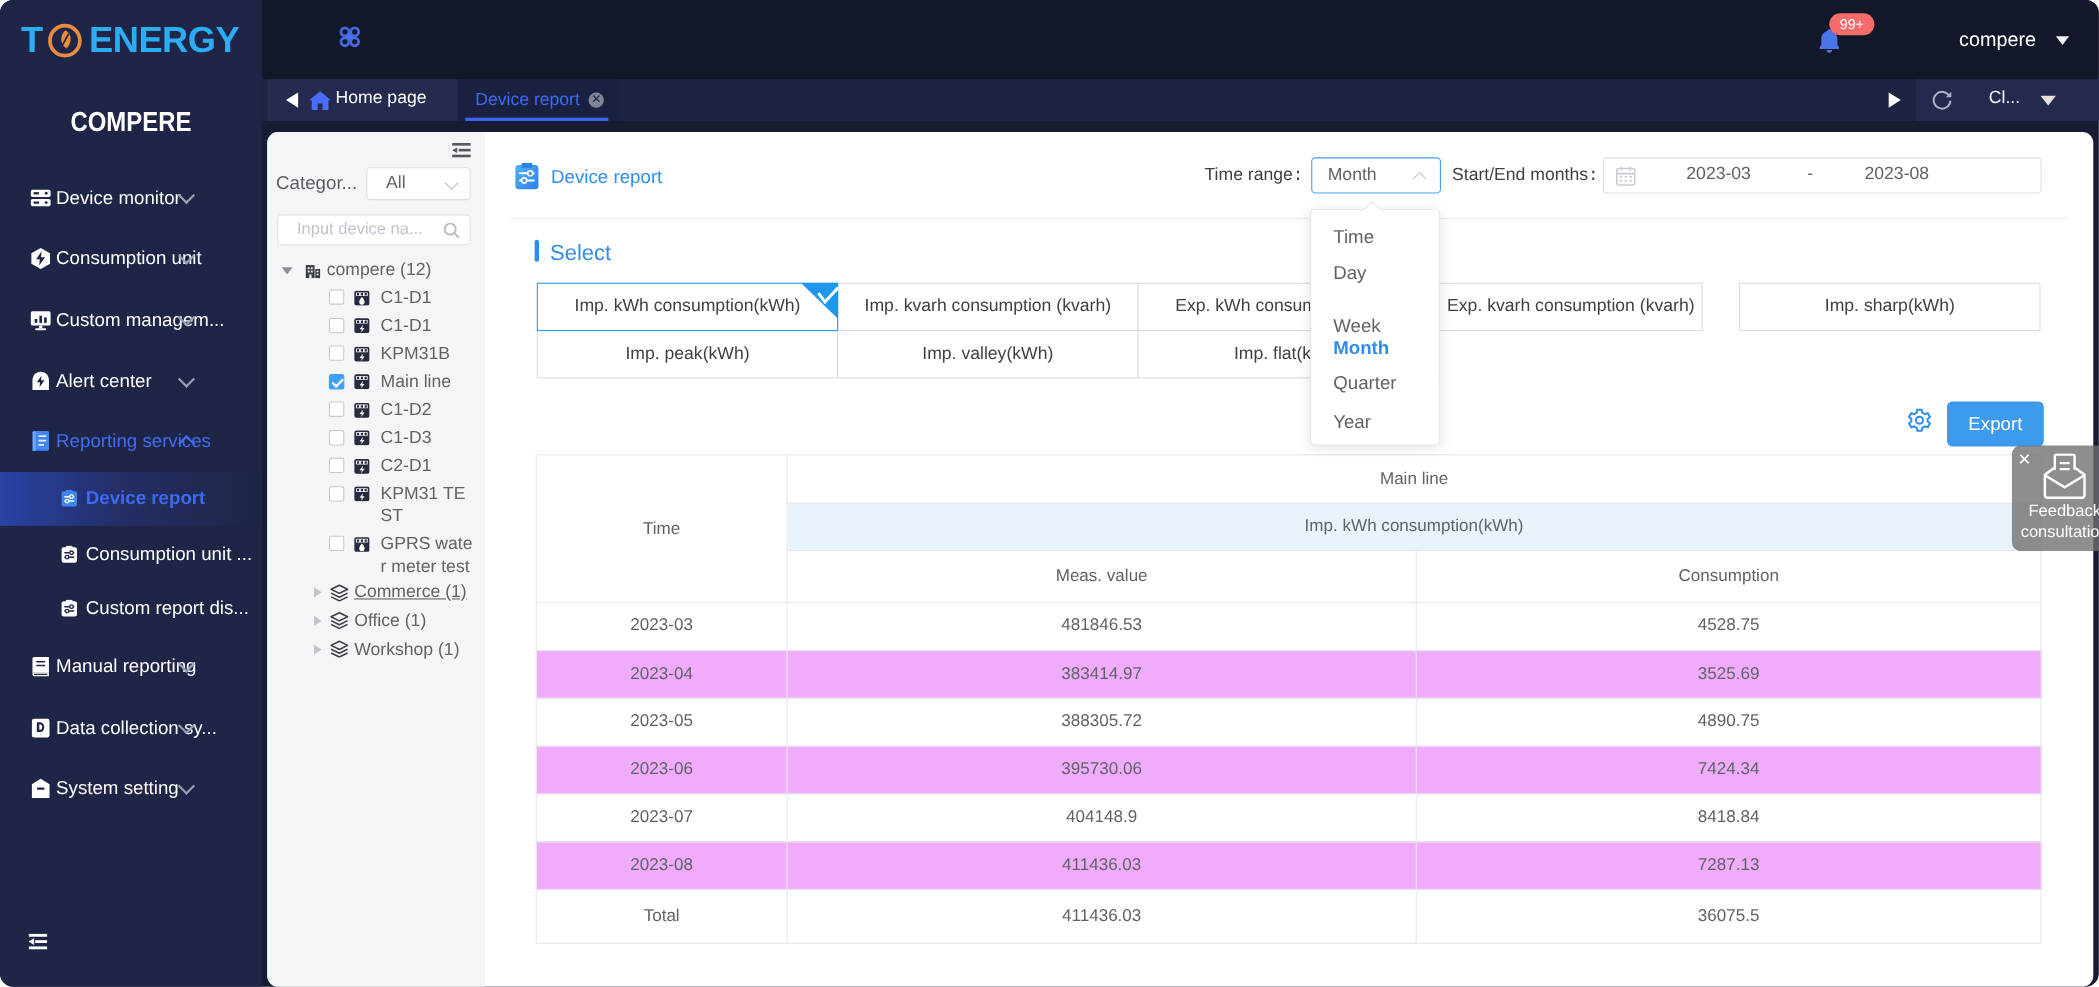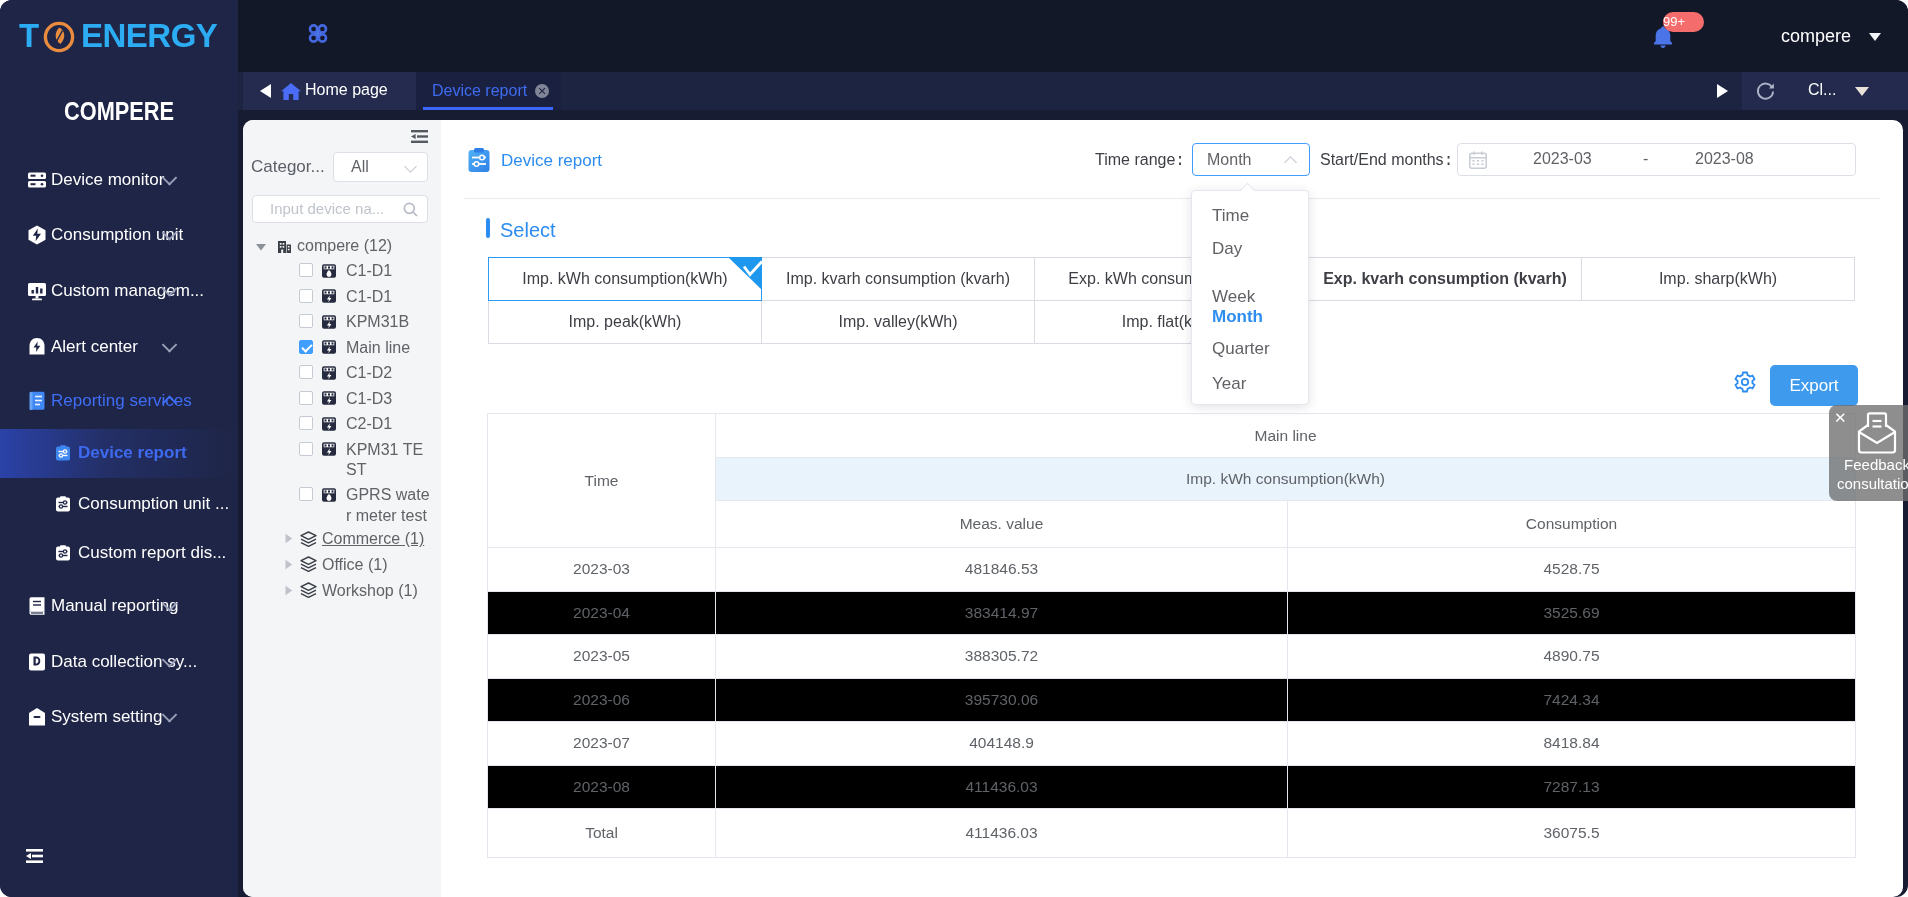--- a/index.html
+++ b/index.html
@@ -54,21 +54,21 @@
 .divider { position:absolute; left:221px; right:23px; top:78px; height:1px; background:#e8eaf0; }
 .sec-bar { position:absolute; left:243px; top:98px; width:4px; height:20px; background:#2d8cf0; border-radius:2px; }
 .sec-t { position:absolute; left:257px; top:99px; color:#2d8cf0; font-size:20px; }
 .btn { position:absolute; height:44px; border:1px solid #d9dce3; background:#fff; color:#3d3f45; font-size:16px; text-align:center; line-height:42px; }
 .btn.selected { border:1px solid #2b9af0; z-index:2; }
 .corner { position:absolute; right:-1px; top:-1px; width:34px; height:33px; }
 .export { position:absolute; left:1527px; top:245px; width:88px; height:41px; background:#3d9aed; border-radius:5px; color:#fff; font-size:17px; text-align:center; line-height:41px; }
 
 table.rep { position:absolute; left:244px; top:293px; border-collapse:collapse; table-layout:fixed; }
 table.rep td { border:1px solid #e4e7ed; text-align:center; color:#5f6368; font-size:15.5px; height:43.5px; padding:0; }
-tr.striped td { background:#000000; }
+tr.striped td { background:#f0abfc; }
 td.hdr2 { background:#e9f3fc; }
 
 .dropdown { position:absolute; left:948px; top:70px; width:118px; height:215px; background:#fff; border-radius:4px; box-shadow:0 2px 12px rgba(0,0,0,.12); border:1px solid #e4e7ed; z-index:10; }
 .dropdown .notch { position:absolute; left:50px; top:-6px; width:11px; height:11px; background:#fff; transform:rotate(45deg); border-left:1px solid #e4e7ed; border-top:1px solid #e4e7ed; }
 .dd-item { position:absolute; left:20px; color:#606266; font-size:17px; }
 .dd-item.sel { color:#2e8ef0; font-weight:bold; }
 
 .feedback { position:absolute; right:-22px; top:285px; width:96px; height:96px; background:rgba(110,110,110,.78); border-radius:8px; z-index:20; color:#fff; }
 </style>
 </head>
@@ -84,21 +84,21 @@
         </g>
       <g stroke="#4a74e8" stroke-width="2">
           <line x1="10" y1="7.5" x2="10" y2="13.5"></line>
           <line x1="7" y1="10.5" x2="13" y2="10.5"></line>
         </g>
     </svg>
     <svg style="position:absolute;right:236px;top:26px;" width="18" height="23" viewBox="0 0 18 23">
       <path d="M9 0.5 C10 0.5 10.8 1.2 10.8 2.2 C14 3 16.3 5.9 16.3 9.5 L16.3 15 L18 17 L18 18.5 L0 18.5 L0 17 L1.7 15 L1.7 9.5 C1.7 5.9 4 3 7.2 2.2 C7.2 1.2 8 0.5 9 0.5 Z" fill="#4a74e8"></path>
       <path d="M6.5 19.5 L11.5 19.5 C11.5 21 10.4 22 9 22 C7.6 22 6.5 21 6.5 19.5 Z" fill="#4a74e8"></path>
     </svg>
-    <div style="position:absolute;right:204px;top:12px;width:41px;height:20px;background:#f56c6c;border-radius:10px;color:#fff;font-size:13px;text-align:left;line-height:20px;">99+</div>
+    <div style="position:absolute;right:204px;top:12px;width:41px;height:20px;background:#f56c6c;border-radius:10px;color:#fff;font-size:13px;text-align:center;line-height:20px;">99+</div>
     <div style="position:absolute;right:57px;top:26px;color:#fff;font-size:18px;">compere</div>
     <div style="position:absolute;right:27px;top:33px;width:0;height:0;border-left:6.5px solid transparent;border-right:6.5px solid transparent;border-top:8px solid #f2f3f7;"></div>
   </div>
   <div class="tabbar">
     <div class="tab-home"></div>
     <div class="tab-active">
         <span class="t">Device report</span>
       <div style="position:absolute;right:12px;top:12px;width:14px;height:14px;border-radius:50%;background:#808698;color:#1d2442;font-size:11px;text-align:center;line-height:14px;">✕</div>
     </div>
     <div class="tab-underline"></div>
@@ -488,21 +488,21 @@
       </div>
       <div class="divider"></div>
       <div class="sec-bar"></div>
       <div class="sec-t">Select</div>
       <div class="btn selected" style="left:245px;top:137px;width:274px;">Imp. kWh consumption(kWh)<svg class="corner" viewBox="0 0 34 33">
             <path d="M0 0 L34 0 L34 33 Z" fill="#1e97ef"></path>
             <path d="M16 9.5 L22 17.5 L34 4.5" fill="none" stroke="#fff" stroke-width="2.8"></path>
           </svg></div>
       <div class="btn" style="left:518px;top:137px;width:274px;">Imp. kvarh consumption (kvarh)</div>
       <div class="btn" style="left:791px;top:137px;width:275px;">Exp. kWh consumption(kWh)</div>
-      <div class="btn" style="left:1065px;top:137px;width:274px;font-weight:bold;">Exp. kvarh consumption (kvarh)</div>
+      <div class="btn" style="left:1065px;top:137px;width:240px;">Exp. kvarh consumption (kvarh)</div>
       <div class="btn" style="left:1338px;top:137px;width:274px;">Imp. sharp(kWh)</div>
       <div class="btn" style="left:245px;top:180px;width:274px;">Imp. peak(kWh)</div>
       <div class="btn" style="left:518px;top:180px;width:274px;">Imp. valley(kWh)</div>
       <div class="btn" style="left:791px;top:180px;width:275px;">Imp. flat(kWh)</div>
       <svg style="position:absolute;left:1491px;top:251px;" width="22" height="22" viewBox="0 0 22 22">
           <path d="M9 1.5 L13 1.5 L13.6 4.2 A7.3 7.3 0 0 1 15.9 5.5 L18.5 4.6 L20.5 8.1 L18.4 9.9 A7.3 7.3 0 0 1 18.4 12.1 L20.5 13.9 L18.5 17.4 L15.9 16.5 A7.3 7.3 0 0 1 13.6 17.8 L13 20.5 L9 20.5 L8.4 17.8 A7.3 7.3 0 0 1 6.1 16.5 L3.5 17.4 L1.5 13.9 L3.6 12.1 A7.3 7.3 0 0 1 3.6 9.9 L1.5 8.1 L3.5 4.6 L6.1 5.5 A7.3 7.3 0 0 1 8.4 4.2 Z" fill="none" stroke="#2d8cf0" stroke-width="1.8"></path>
           <circle cx="11" cy="11" r="3.2" fill="none" stroke="#2d8cf0" stroke-width="1.8"></circle>
         </svg>
       <div class="export">Export</div>
       <table class="rep">

